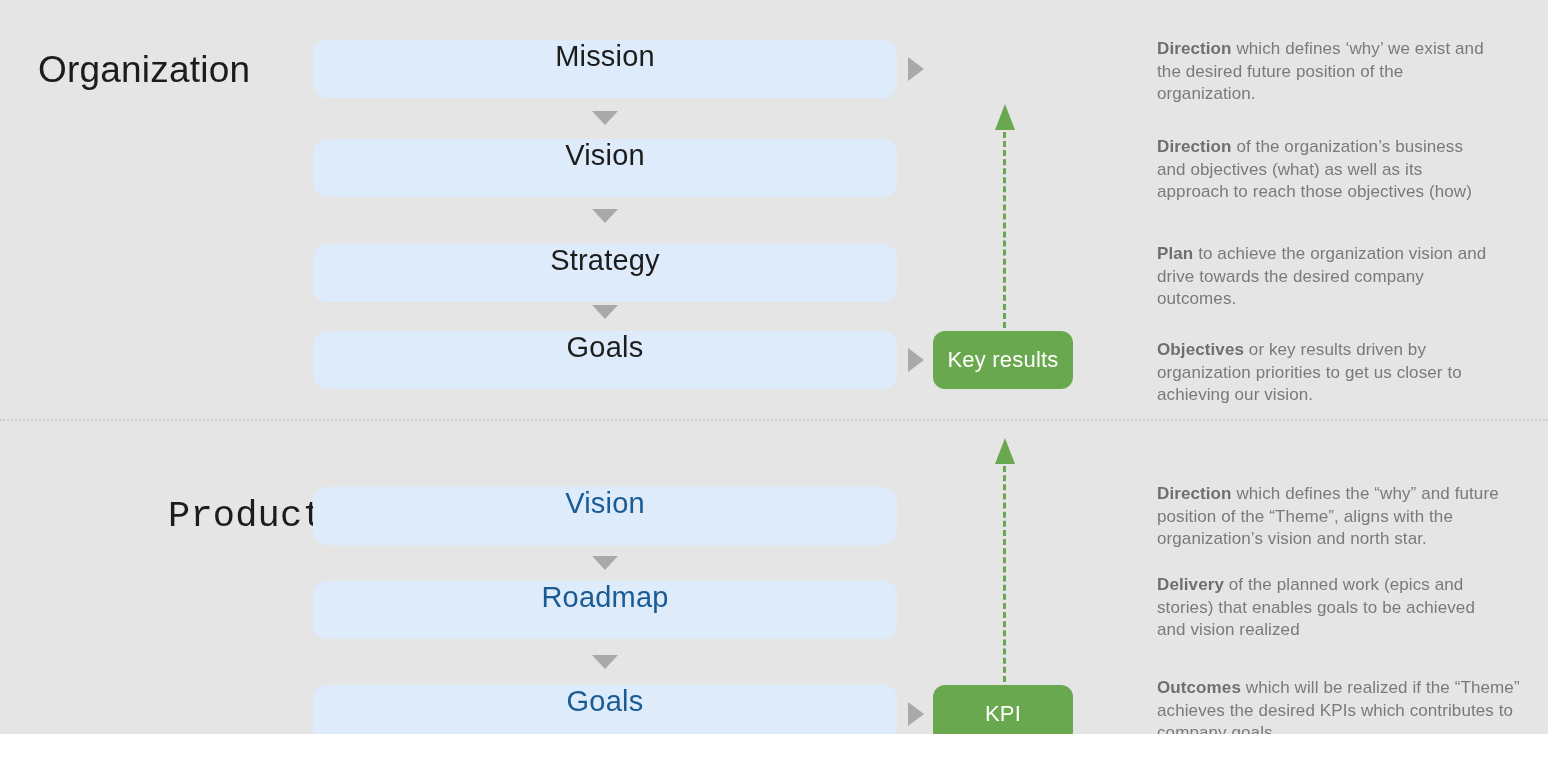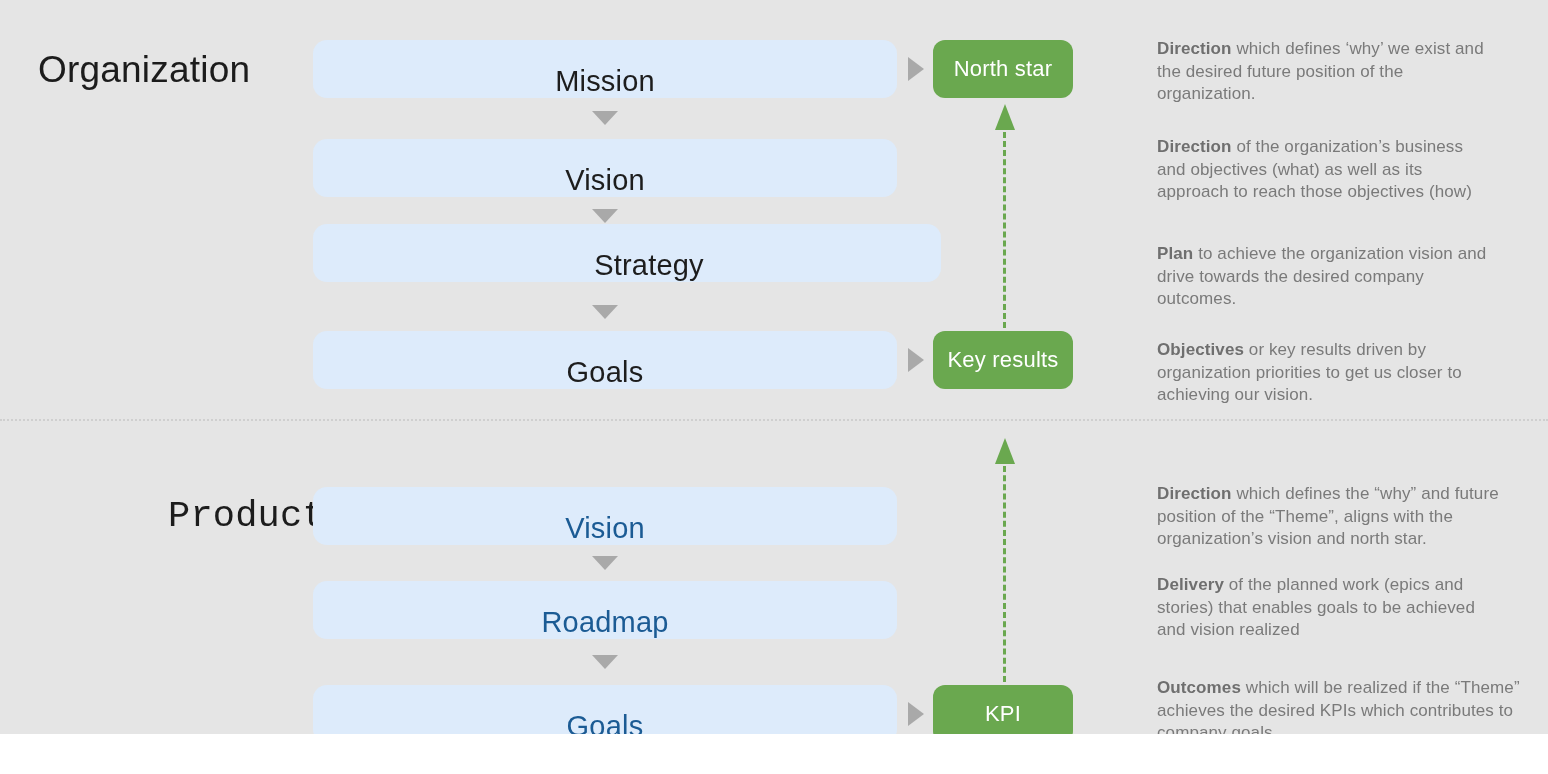--- a/index.html
+++ b/index.html
@@ -16,21 +16,21 @@
     line-height:44px;
     color:#1c1c1c;
     letter-spacing:0.2px;
     white-space:nowrap;
   }
   .bluebox{
     position:absolute;
     left:313px;width:584px;height:58px;
     background:#ddebfb;
     border-radius:14px;
-    display:flex;align-items:flex-end;justify-content:center;
+    display:flex;align-items:flex-start;justify-content:center;
   }
   .bluebox .boxlabel{
     font-size:29px;
     color:#1d1d1d;
     letter-spacing:0.2px;
   }
   .bluebox.product .boxlabel{color:#1b5b94;}
   .tri-down{
     position:absolute;
     left:592px;
@@ -94,37 +94,34 @@
 
   <div class="section-label" style="left:38px;top:48px;">Organization</div>
   <div class="section-label" style="left:168px;top:494px;font-family:Liberation Mono, monospace;">Product</div>
 
   <div class="bluebox" style="top:40px;">
     <span class="boxlabel">Mission</span>
   </div>
   <div class="bluebox" style="top:139px;">
     <span class="boxlabel">Vision</span>
   </div>
-  <div class="bluebox" style="top:224px;padding-left:44px;">
+  <div class="bluebox" style="top:244px;">
     <span class="boxlabel">Strategy</span>
   </div>
   <div class="bluebox" style="top:331px;">
     <span class="boxlabel">Goals</span>
   </div>
 
   <div class="tri-down" style="top:111px;"></div>
   <div class="tri-down" style="top:209px;"></div>
   <div class="tri-down" style="top:305px;"></div>
 
   <div class="tri-right" style="top:57px;"></div>
   <div class="tri-right" style="top:348px;"></div>
 
-  <div class="badge" style="top:40px;">
-    <span>North star</span>
-  </div>
   <div class="badge" style="top:331px;justify-content:center;">
     <span>Key results</span>
   </div>
 
   <div class="arrow-up" style="top:104px;"></div>
   <div class="dash-line" style="top:132px;height:196px;"></div>
 
   <div class="divider"></div>
 
   <div class="arrow-up" style="top:438px;"></div>

